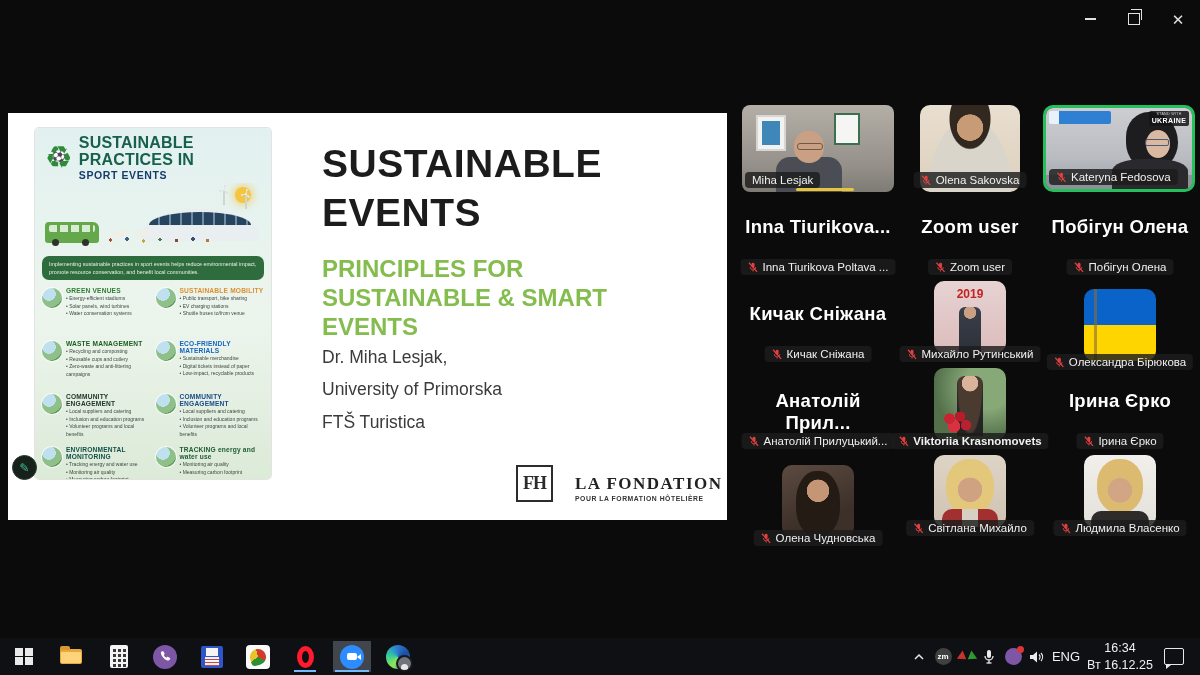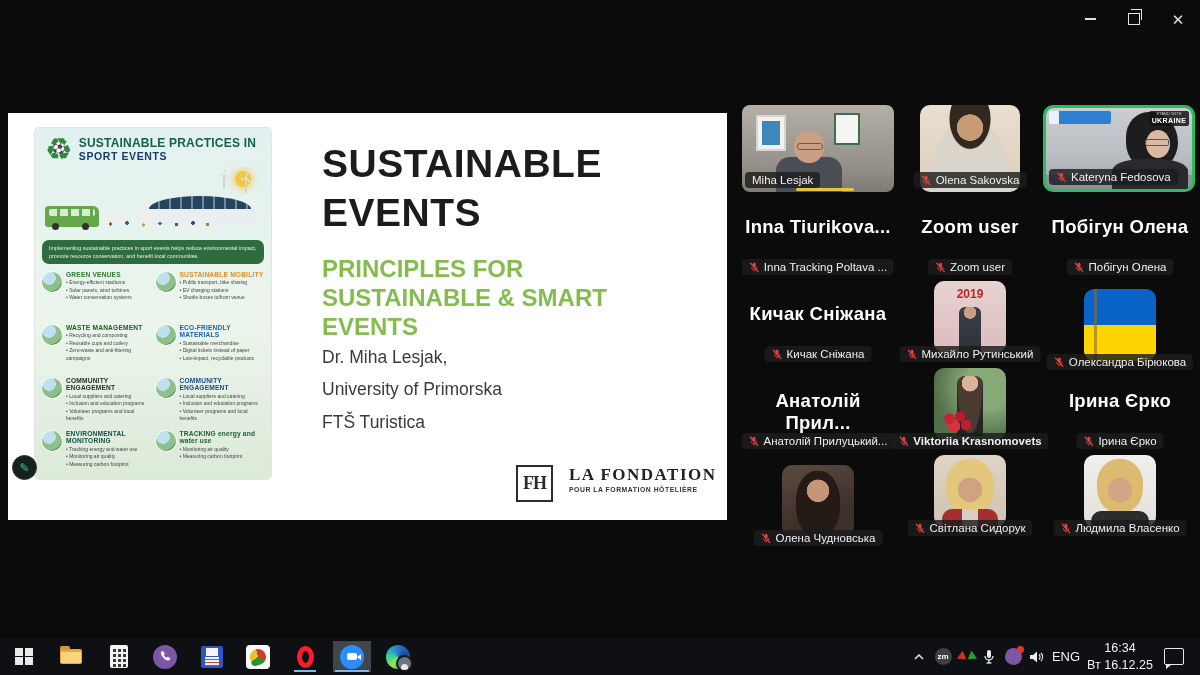--- a/index.html
+++ b/index.html
@@ -11,33 +11,33 @@
   .minbar{width:11px;height:2px;background:#dfe1e4;}
   .restore{width:10px;height:10px;border:1.5px solid #dfe1e4;position:relative;background:#0b0b0c;}
   .restore::before{content:"";position:absolute;left:2px;top:-5px;width:10px;height:10px;border:1.5px solid #dfe1e4;border-left:none;border-bottom:none;}
   .closex{font-size:15px;color:#dfe1e4;line-height:1;}
 
   
   .slide{position:absolute;left:8px;top:113px;width:719px;height:407px;background:#ffffff;color:#222;}
   .slide-title{position:absolute;left:314px;top:27px;width:360px;font-size:39px;line-height:1.25;font-weight:600;color:#1c1c1c;letter-spacing:.5px;}
   .slide-subtitle{position:absolute;left:314px;top:142px;width:285px;font-size:24px;line-height:1.2;font-weight:700;}
   .speaker{position:absolute;left:314px;top:228px;width:320px;font-size:17.5px;color:#3b3b3b;line-height:1.85;}
-  .fh-logo{position:absolute;left:508px;top:352px;display:flex;align-items:flex-start;gap:16px;}
+  .fh-logo{position:absolute;left:508px;top:352px;display:flex;align-items:flex-end;gap:22px;}
   .fh-box{width:33px;height:33px;border:2px solid #2c2c2c;display:flex;align-items:center;justify-content:center;
           font-family:"Liberation Serif","DejaVu Serif",serif;font-size:18px;font-weight:600;color:#2c2c2c;letter-spacing:-1px;}
   .fh-name{font-family:"Liberation Serif","DejaVu Serif",serif;font-size:17px;letter-spacing:1.5px;color:#222;font-weight:600;}
   .fh-tag{font-size:6.8px;font-weight:700;letter-spacing:.55px;color:#333;margin-top:1px;}
 
   
   .poster{position:absolute;left:27px;top:15px;width:236px;height:351px;border-radius:4px;overflow:hidden;
           background:linear-gradient(180deg,#e2f1f0 0%,#ecf5ec 55%,#dcead8 100%);box-shadow:0 0 0 1px #e3e3e3;}
   .poster-head{display:flex;align-items:center;gap:6px;padding:6px 8px 0 10px;}
   .recycle{position:relative;font-size:31px;line-height:1;color:#2e8b3a;}
   .recycle .ball{position:absolute;left:50%;top:46%;transform:translate(-50%,-50%);font-size:11px;color:#1d4d22;}
-  .pt1{color:#17604d;font-size:12px;font-weight:800;line-height:1.08;letter-spacing:.2px;}
+  .pt1{color:#17604d;font-size:16px;font-weight:800;line-height:1.08;letter-spacing:.2px;}
   .pt2{color:#143d6e;font-size:10.5px;font-weight:800;letter-spacing:.6px;}
   .scene{position:relative;height:70px;margin-top:2px;overflow:hidden;}
   .sun{position:absolute;right:20px;top:4px;width:16px;height:16px;border-radius:50%;background:#f4c63f;box-shadow:0 0 6px 3px rgba(244,198,63,.5);}
   .stadium{position:absolute;right:12px;bottom:12px;width:118px;height:32px;background:#e9eef1;border-radius:55% 55% 6px 6px/95% 95% 6px 6px;}
   .stadium::before{content:"";position:absolute;left:8px;top:3px;right:8px;height:13px;border-radius:50% 50% 0 0/100% 100% 0 0;
           background:repeating-linear-gradient(90deg,#27445f 0 9px,#6e8aa5 9px 11px);}
   .turbine{position:absolute;width:2px;height:16px;background:#cfd6d2;}
   .turbine::before{content:"";position:absolute;left:-4px;top:-4px;width:10px;height:10px;
           background:radial-gradient(circle,#e8ebe8 0 1.3px,transparent 1.4px),conic-gradient(#dfe4df 0 30deg,transparent 30deg 120deg,#dfe4df 120deg 150deg,transparent 150deg 240deg,#dfe4df 240deg 270deg,transparent 270deg);border-radius:50%;}
   .bus{position:absolute;left:10px;bottom:10px;width:54px;height:21px;background:#64a84b;border-radius:4px 6px 3px 3px;}
@@ -366,21 +366,21 @@
 
   <div class="tile" style="left:742px;top:192px;">
     <div class="bigname">Inna Tiurikova...</div>
     <div class="chip">
       <svg class="micmute" width="11" height="11" viewBox="0 0 12 12">
           <rect x="4.4" y="0.8" width="3.2" height="5.6" rx="1.6" fill="#e04040"></rect>
           <path d="M3 5.6 a3 3 0 0 0 6 0" stroke="#e04040" fill="none" stroke-width="1"></path>
           <line x1="6" y1="8.6" x2="6" y2="10.4" stroke="#e04040" stroke-width="1"></line>
           <line x1="1.6" y1="0.8" x2="10.4" y2="10.8" stroke="#e04040" stroke-width="1.4"></line>
         </svg>
-      <span>Inna Tracking Poltava ...</span>
+      <span>Inna Tiurikova Poltava ...</span>
       </div>
   </div>
   <div class="tile" style="left:894px;top:192px;">
     <div class="bigname">Zoom user</div>
     <div class="chip">
       <svg class="micmute" width="11" height="11" viewBox="0 0 12 12">
           <rect x="4.4" y="0.8" width="3.2" height="5.6" rx="1.6" fill="#e04040"></rect>
           <path d="M3 5.6 a3 3 0 0 0 6 0" stroke="#e04040" fill="none" stroke-width="1"></path>
           <line x1="6" y1="8.6" x2="6" y2="10.4" stroke="#e04040" stroke-width="1"></line>
           <line x1="1.6" y1="0.8" x2="10.4" y2="10.8" stroke="#e04040" stroke-width="1.4"></line>
@@ -491,21 +491,21 @@
   </div>
   <div class="tile" style="left:894px;top:453px;">
     <div class="ava av-svit"></div>
     <div class="chip">
       <svg class="micmute" width="11" height="11" viewBox="0 0 12 12">
           <rect x="4.4" y="0.8" width="3.2" height="5.6" rx="1.6" fill="#e04040"></rect>
           <path d="M3 5.6 a3 3 0 0 0 6 0" stroke="#e04040" fill="none" stroke-width="1"></path>
           <line x1="6" y1="8.6" x2="6" y2="10.4" stroke="#e04040" stroke-width="1"></line>
           <line x1="1.6" y1="0.8" x2="10.4" y2="10.8" stroke="#e04040" stroke-width="1.4"></line>
         </svg>
-      <span>Світлана Сидорук</span>
+      <span>Світлана Михайло</span>
       </div>
   </div>
   <div class="tile" style="left:1044px;top:453px;">
     <div class="ava av-liud"></div>
     <div class="chip">
       <svg class="micmute" width="11" height="11" viewBox="0 0 12 12">
           <rect x="4.4" y="0.8" width="3.2" height="5.6" rx="1.6" fill="#e04040"></rect>
           <path d="M3 5.6 a3 3 0 0 0 6 0" stroke="#e04040" fill="none" stroke-width="1"></path>
           <line x1="6" y1="8.6" x2="6" y2="10.4" stroke="#e04040" stroke-width="1"></line>
           <line x1="1.6" y1="0.8" x2="10.4" y2="10.8" stroke="#e04040" stroke-width="1.4"></line>

